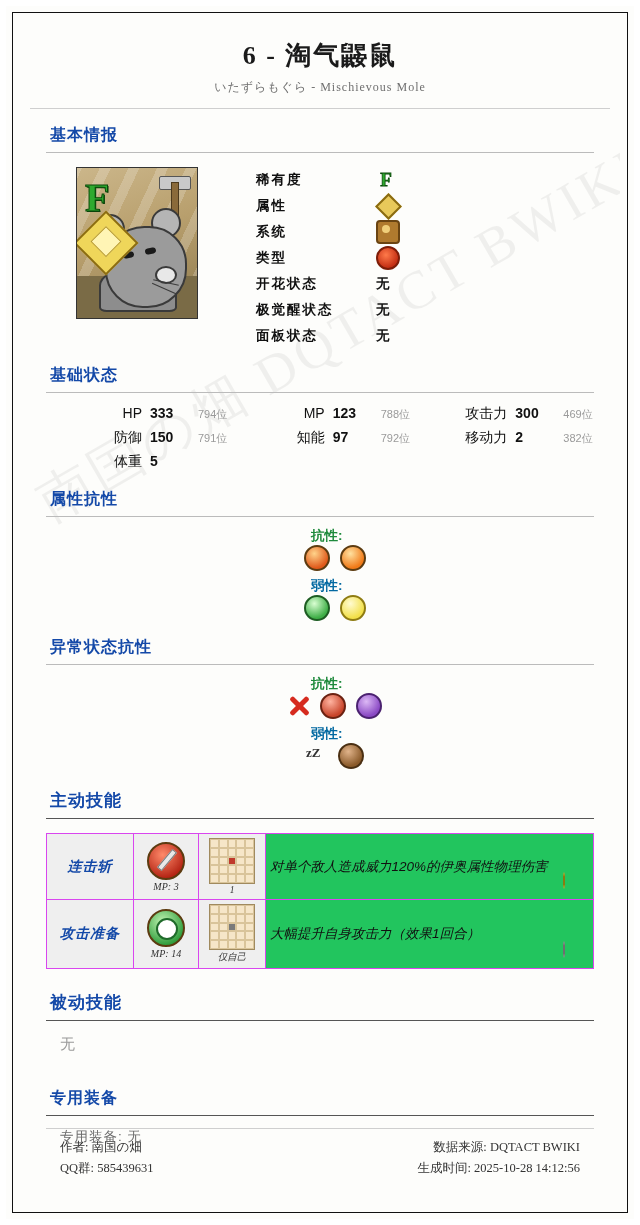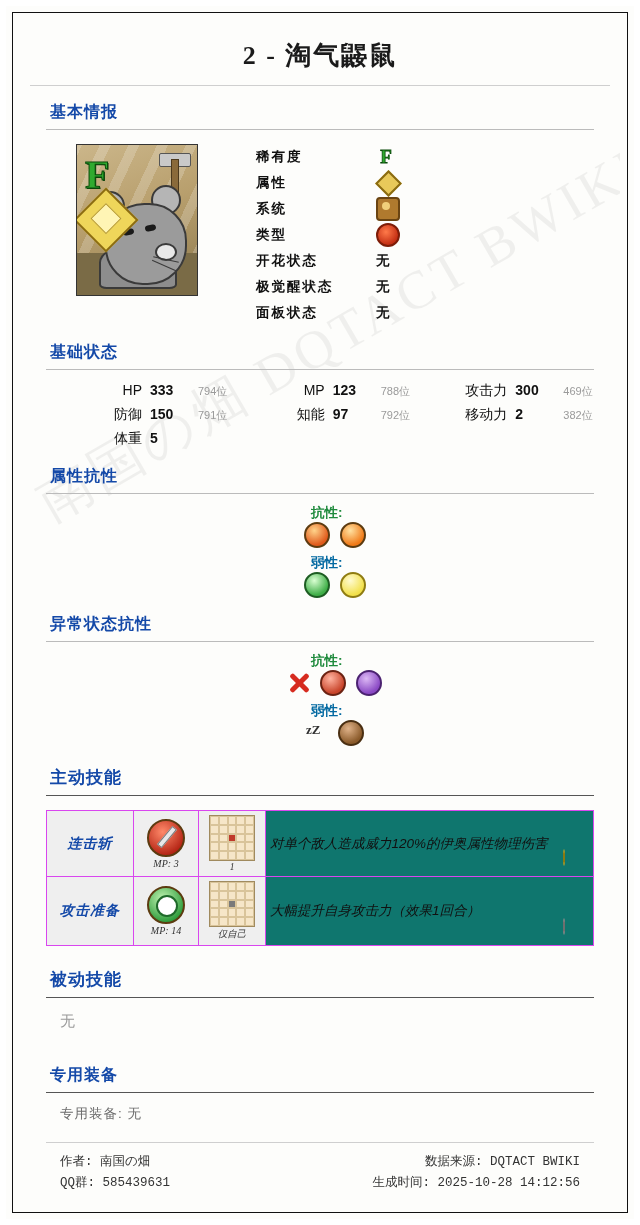--- a/index.html
+++ b/index.html
@@ -374,21 +374,21 @@
   .grid-mini div { border: 0.5px solid #d9c49a; }
   .grid-mini div.on { background: #c0392b; }
   .grid-mini div.self { background: #7a7a7a; }
   .sk-range-note {
     font-size: 9.5px;
     color: #333;
     margin-top: 1px;
     font-family: "Liberation Serif", serif;
   }
   .sk-desc {
-    background: #0f766e;
+    background: #22c55e;
     padding: 8px 10px;
     font-size: 13.5px;
     color: #111;
     line-height: 1.45;
     position: relative;
   }
   .sk-desc .elem-badge {
     position: absolute;
     right: 8px;
     bottom: 6px;
@@ -411,22 +411,22 @@
   .equip-line {
     margin: 12px 0 0 40px;
     color: #6d6d6d;
     font-size: 13.5px;
     letter-spacing: 1px;
   }
 
   
   .footer {
     position: absolute;
-    left: 14px; right: 14px; bottom: 12px;
-    font-family: Liberation Mono, monospace;
+    left: 14px; right: 14px; bottom: 26px;
+    font-family: Liberation Serif, serif;
   }
   .footer-rule {
     border:none;border-top:1px solid #cfcfcf;margin:0 12px 8px 12px;
   }
   .footer-row {
     display:flex; justify-content: space-between;
     padding: 2px 26px;
     font-size: 12.5px;
     color: #333;
   }
@@ -437,21 +437,22 @@
 
 <div class="page">
   <div class="frame"></div>
 
   <div class="inner">
     <div class="watermark">南国の畑 DQTACT BWIKI</div>
 
     <div class="content">
 
       <div class="title-block">
-        <div class="title-main">2 - 淘气鼹鼠</div>
+        <div class="title-main">6 - 淘气鼹鼠</div>
+        <div class="title-sub">いたずらもぐら - Mischievous Mole</div>
       </div>
       <hr class="hr">
 
       <div class="section-h">基本情报</div>
       <hr class="section-rule">
 
       <div class="basic-row">
         <div class="portrait">
           <div class="bg-beam"></div>
           <div class="ground"></div>

